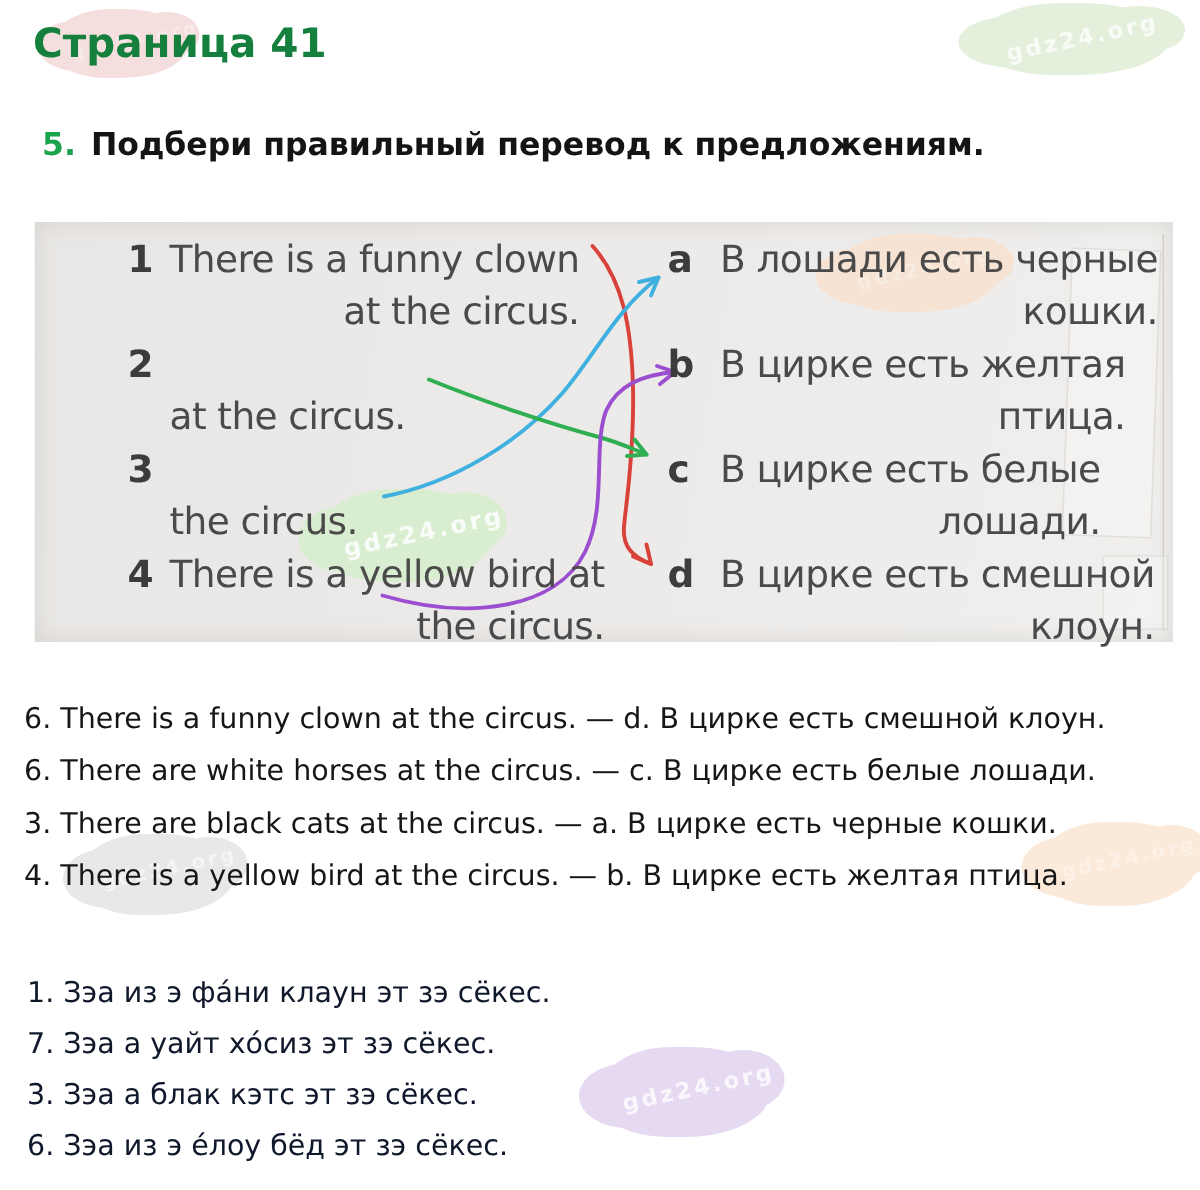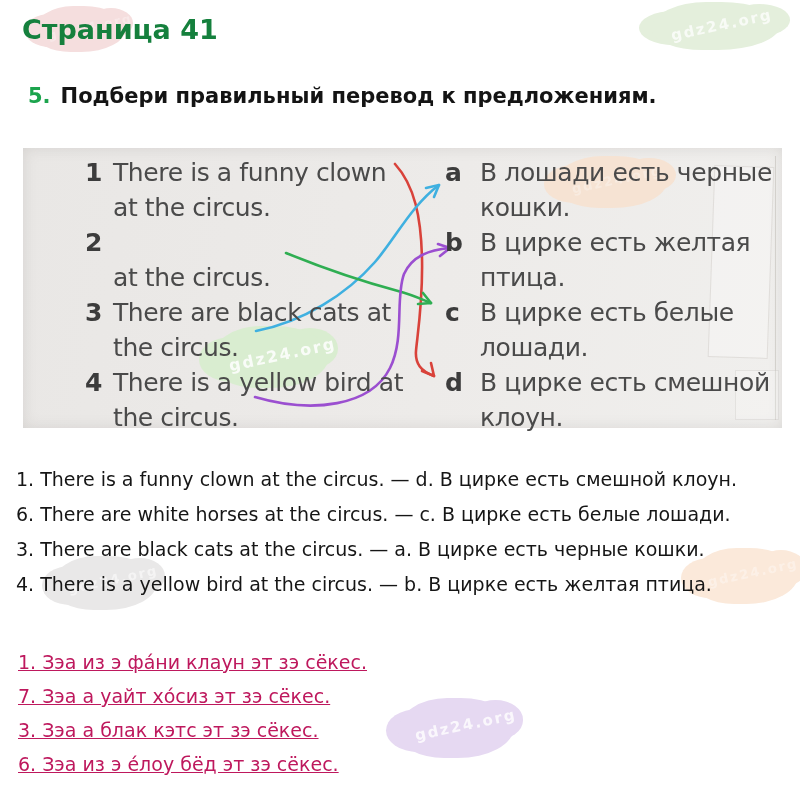--- a/index.html
+++ b/index.html
@@ -30,28 +30,28 @@
   .bleed-rect1{position:absolute;left:688px;top:18px;width:58px;height:190px;
       border:1px solid rgba(175,170,162,.28);transform:rotate(2deg);background:rgba(255,255,255,.25);}
   .bleed-rect2{position:absolute;left:712px;top:222px;width:42px;height:48px;
       border:1px solid rgba(175,170,162,.22);background:rgba(255,255,255,.2);}
   .sent,.opt{position:absolute;display:flex;z-index:4;
       font-size:25px;line-height:35px;color:#4a4a4a;}
   .sent{left:62px;}
   .opt{left:422px;}
   .nm{width:28px;font-weight:bold;color:#3c3c3c;flex:none;}
   .lt{width:35px;font-weight:bold;color:#3c3c3c;flex:none;}
-  .txt{white-space:nowrap;letter-spacing:-0.4px;}
+  .txt{white-space:nowrap;letter-spacing:-0.4px;text-align:right;}
   svg.arrows{position:absolute;left:0;top:0;z-index:3;pointer-events:none;}
   svg.arrows path{fill:none;stroke-width:2.6;stroke-linecap:round;stroke-linejoin:round;}
   
   .answers{position:absolute;left:16px;top:462px;z-index:2;
       font-size:19px;line-height:35px;color:#161616;}
   .trans{position:absolute;left:18px;top:645px;z-index:2;
-      font-size:19px;line-height:34px;color:#be185d;text-decoration:underline;}
+      font-size:19px;line-height:34px;color:#0f172a;}
   .row{white-space:nowrap;}
 </style>
 </head>
 <body>
 
 <div class="cloud" style="--c:#f5dede;left:34px;top:6px;width:92px;height:46px;">
   <i class="l1"></i>
     <i class="l2"></i>
     <span class="body"></span>
   <span class="wm" style="opacity:.3;font-size:12px">gdz24.org</span>
@@ -107,21 +107,21 @@
   <div class="sent" style="top:7px">
     <span class="nm">1</span>
     <span class="txt"><span>There is a funny clown</span><br><span>at the circus.</span></span>
   </div>
   <div class="sent" style="top:77px">
     <span class="nm">2</span>
     <span class="txt"><br><span>at the circus.</span></span>
   </div>
   <div class="sent" style="top:147px">
     <span class="nm">3</span>
-    <span class="txt"><span>There are black cats at</span><br><span>the circus.</span></span>
+    <span class="txt"><br><span>the circus.</span></span>
   </div>
   <div class="sent" style="top:217px">
     <span class="nm">4</span>
     <span class="txt"><span>There is a yellow bird at</span><br><span>the circus.</span></span>
   </div>
 
   <div class="opt" style="top:7px">
     <span class="lt">a</span>
     <span class="txt"><span>В лошади есть черные</span><br><span>кошки.</span></span>
   </div>
@@ -152,21 +152,21 @@
       <path d="M 408 155 L 395 156 M 408 155 L 400 145"></path>
     </g>
     <g stroke="#9b4fd0">
       <path d="M 232 249 C 290 266, 348 258, 367 220 C 382 190, 372 150, 381 126 C 389 108, 406 102, 427 100"></path>
       <path d="M 427 100 L 417 108 M 427 100 L 415 96"></path>
     </g>
   </svg>
 </div>
 
 <div class="answers">
-  <div class="row">1. There is a funny clown at the circus. — d. В цирке есть смешной клоун.</div>
+  <div class="row">6. There is a funny clown at the circus. — d. В цирке есть смешной клоун.</div>
   <div class="row">6. There are white horses at the circus. — c. В цирке есть белые лошади.</div>
   <div class="row">3. There are black cats at the circus. — a. В цирке есть черные кошки.</div>
   <div class="row">4. There is a yellow bird at the circus. — b. В цирке есть желтая птица.</div>
 </div>
 
 <div class="trans">
   <div class="row">1. Зэа из э фа́ни клаун эт зэ сёкес.</div>
   <div class="row">7. Зэа а уайт хо́сиз эт зэ сёкес.</div>
   <div class="row">3. Зэа а блак кэтс эт зэ сёкес.</div>
   <div class="row">6. Зэа из э е́лоу бёд эт зэ сёкес.</div>

